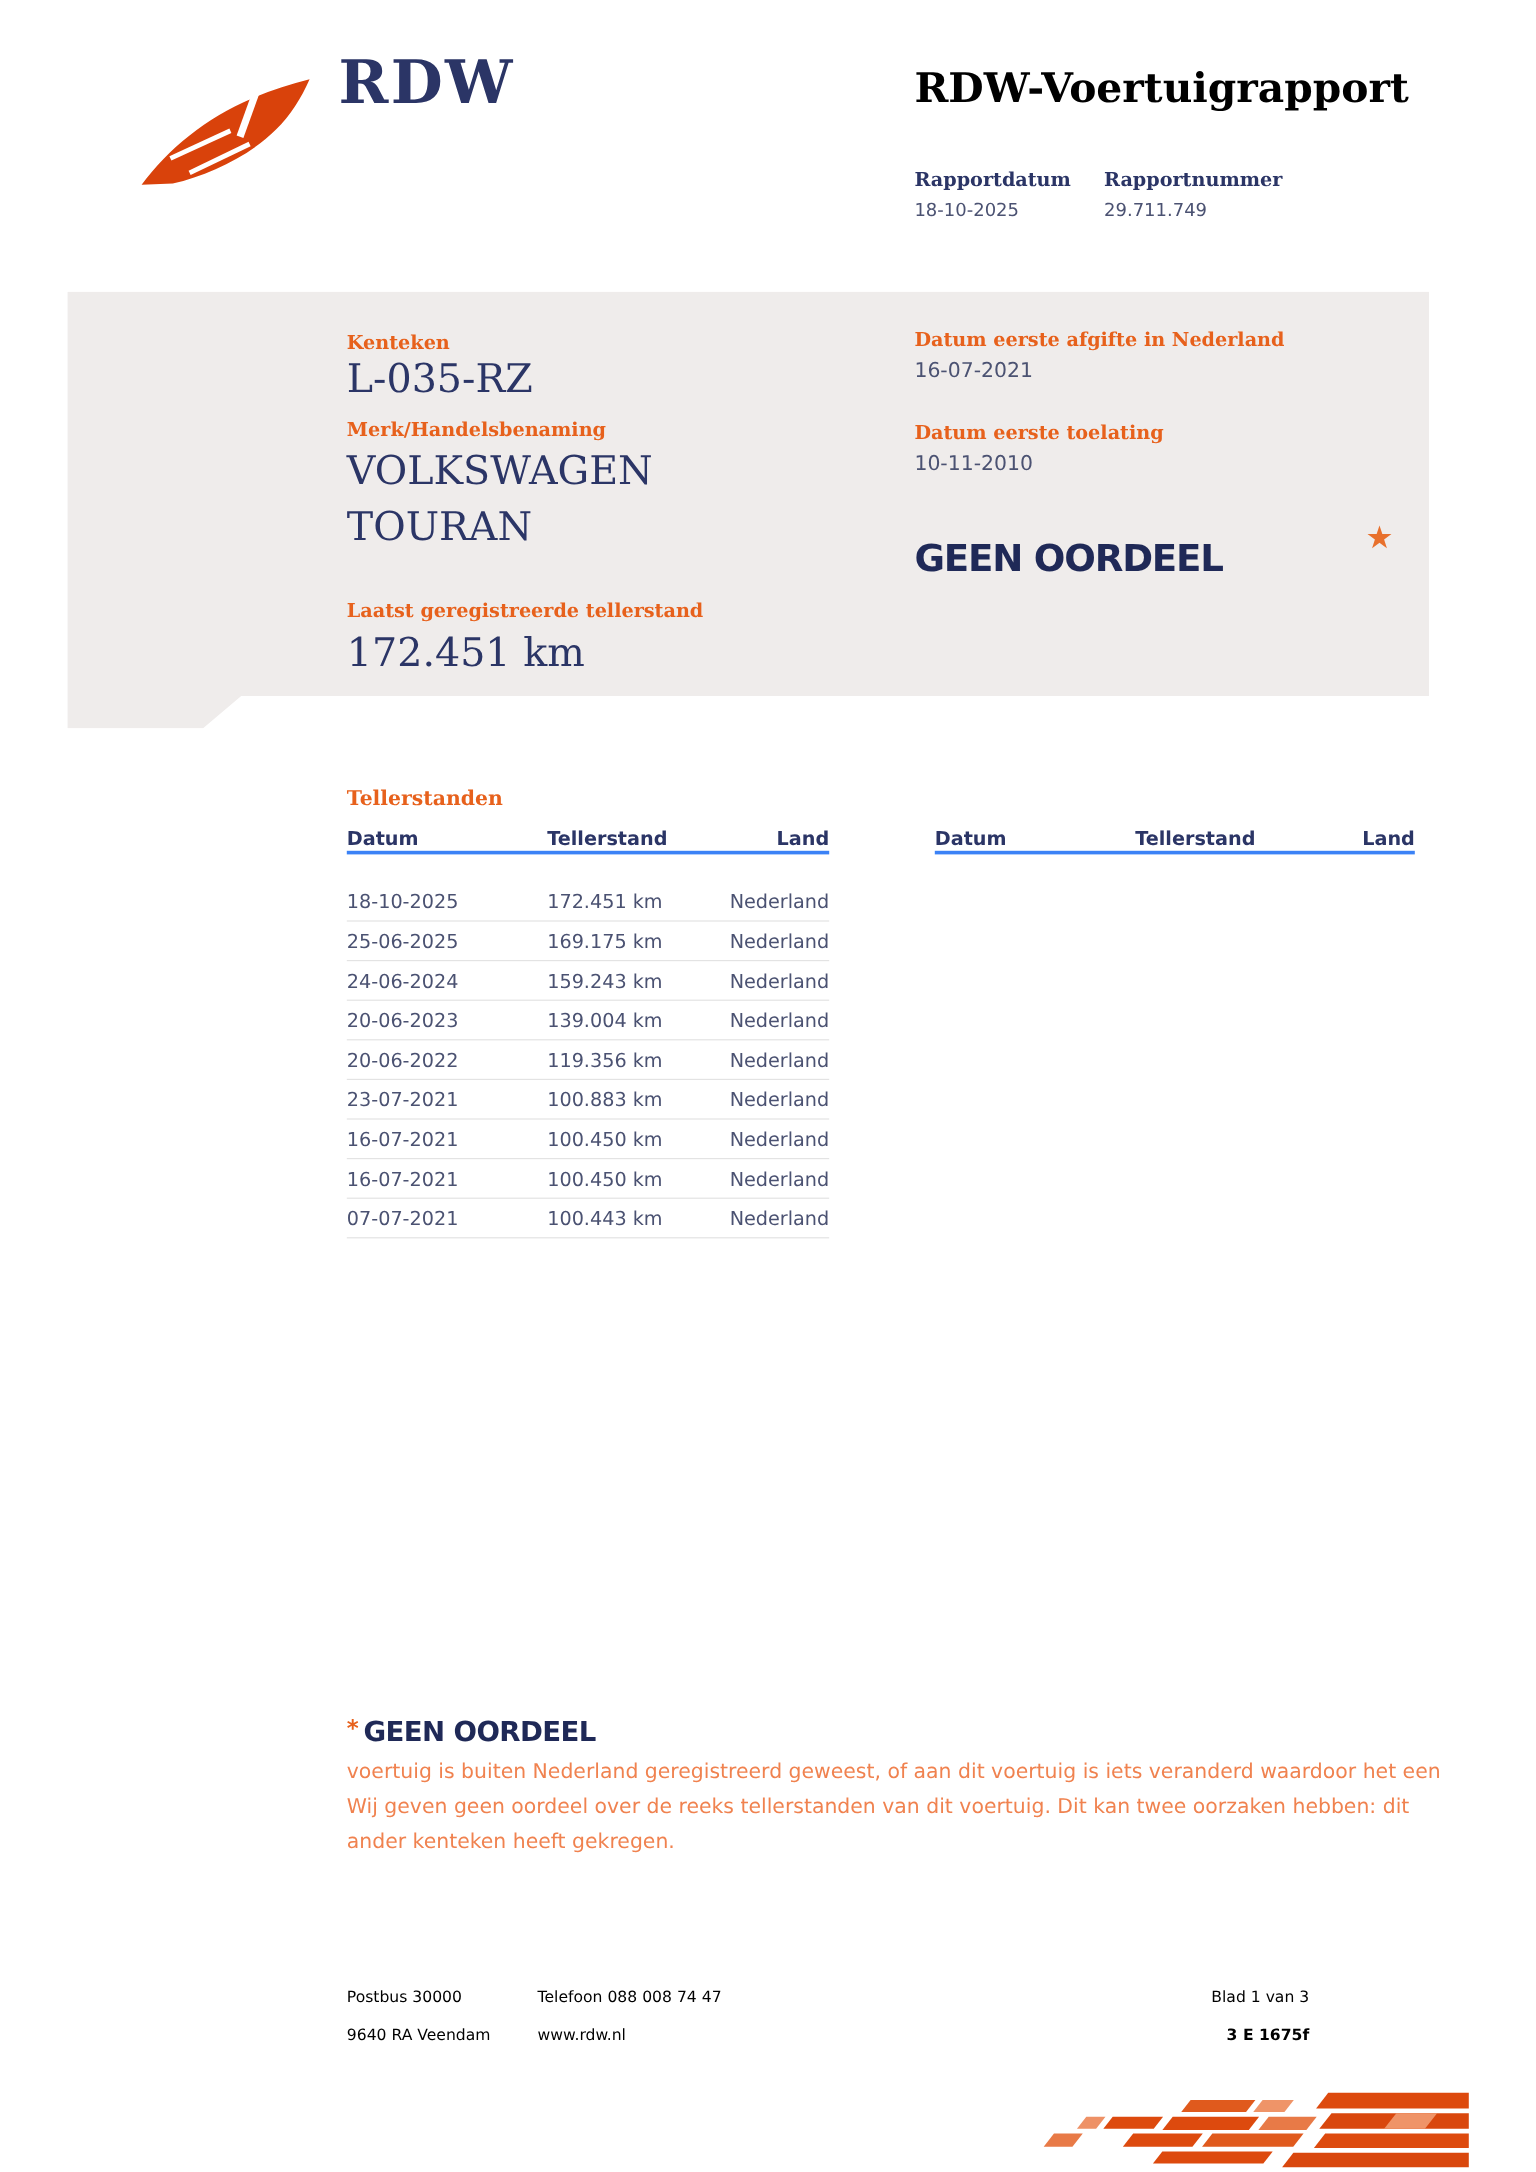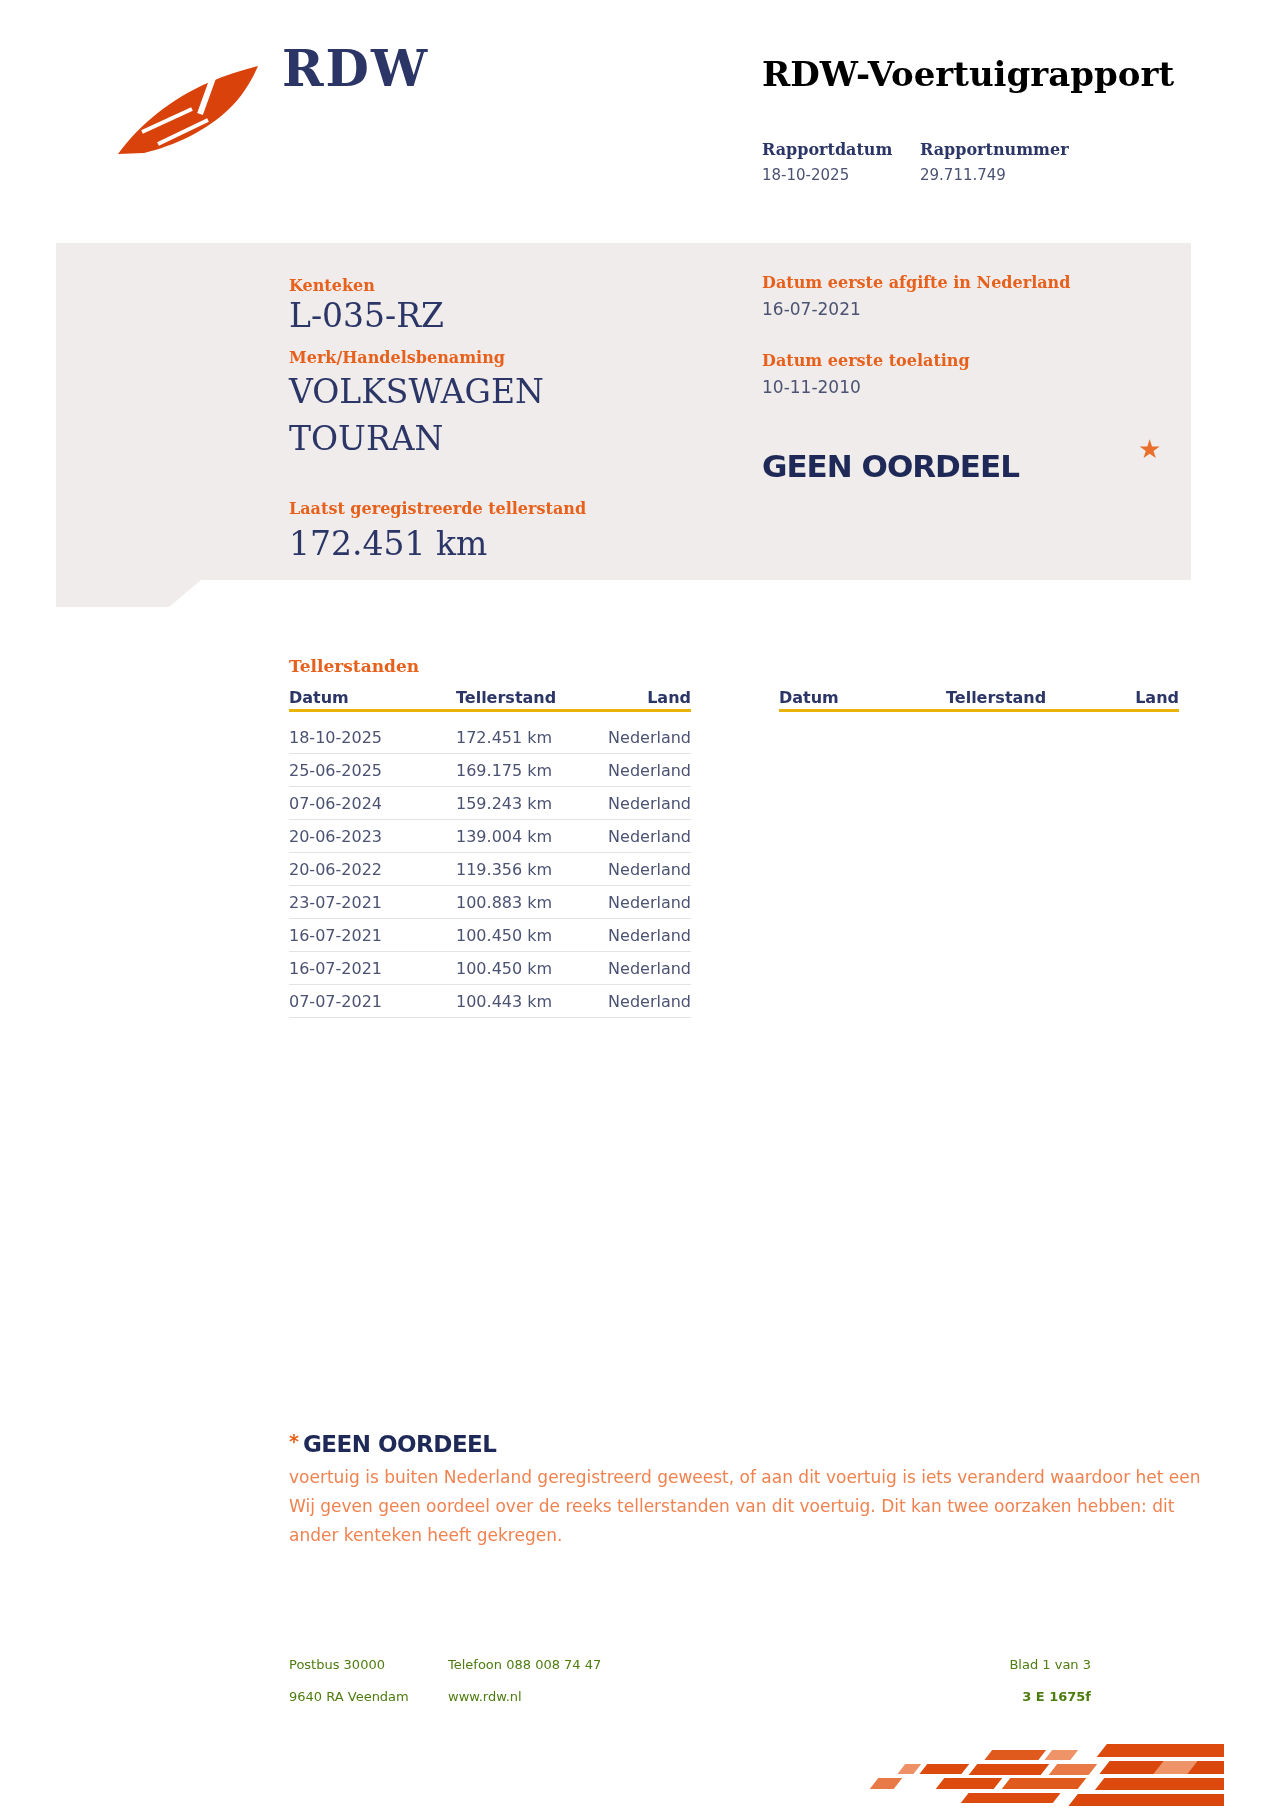--- a/index.html
+++ b/index.html
@@ -62,45 +62,45 @@
   
   .section-title {
     position:absolute; left:233px; top:656px;
     font-family:"DejaVu Serif", serif; font-weight:700;
     font-size:17px; color:#e7611c;
   }
   .km-table { position:absolute; top:688px; }
   .km-table.left  { left:233px; width:402px; }
   .km-table.right { left:723px; width:400px; }
   .km-head {
-    display:flex; align-items:flex-start; height:24px;
-    border-bottom:3px solid #eab308;
+    display:flex; align-items:center; height:24px;
+    border-bottom:3px solid #3b82f6;
     font-weight:700; font-size:16px; color:#2b3566;
-    margin-bottom:9px;
+    margin-bottom:23px;
   }
   .km-row {
     display:flex; align-items:center; height:33px;
     border-bottom:1px solid #e3e3e3;
     font-size:16px; color:#4b5272;
   }
   .c-datum { width:167px; }
   .c-tell  { width:140px; }
   .c-land  { flex:1; text-align:right; }
 
   
   .note-title-wrap { position:absolute; left:233px; top:1430px; white-space:nowrap; }
   .note-marker { font-size:19px; color:#e7611c; font-weight:700; vertical-align:4px; margin-right:4px; }
   .note-title { font-size:23px; font-weight:800; letter-spacing:-0.5px; color:#1f2957; }
   .note-body {
     position:absolute; left:233px; top:1463px; width:940px;
     font-size:17px; line-height:29px; color:#f0824f;
   }
 
   
-  .foot { font-size:13px; color:#4d7c0f; white-space:nowrap; }
+  .foot { font-size:13px; color:#000000; white-space:nowrap; }
   .foot-right { text-align:right; }
 
   .deco-svg { position:absolute; left:748px; top:1740px; width:532px; height:70px; }
 </style>
 </head>
 <body>
 
 <div id="page">
 
   <svg class="logo-svg" viewBox="0 0 152 98" aria-hidden="true">
@@ -148,21 +148,21 @@
       <div class="c-datum">18-10-2025</div>
       <div class="c-tell">172.451 km</div>
       <div class="c-land">Nederland</div>
     </div>
     <div class="km-row">
       <div class="c-datum">25-06-2025</div>
       <div class="c-tell">169.175 km</div>
       <div class="c-land">Nederland</div>
     </div>
     <div class="km-row">
-      <div class="c-datum">07-06-2024</div>
+      <div class="c-datum">24-06-2024</div>
       <div class="c-tell">159.243 km</div>
       <div class="c-land">Nederland</div>
     </div>
     <div class="km-row">
       <div class="c-datum">20-06-2023</div>
       <div class="c-tell">139.004 km</div>
       <div class="c-land">Nederland</div>
     </div>
     <div class="km-row">
       <div class="c-datum">20-06-2022</div>

